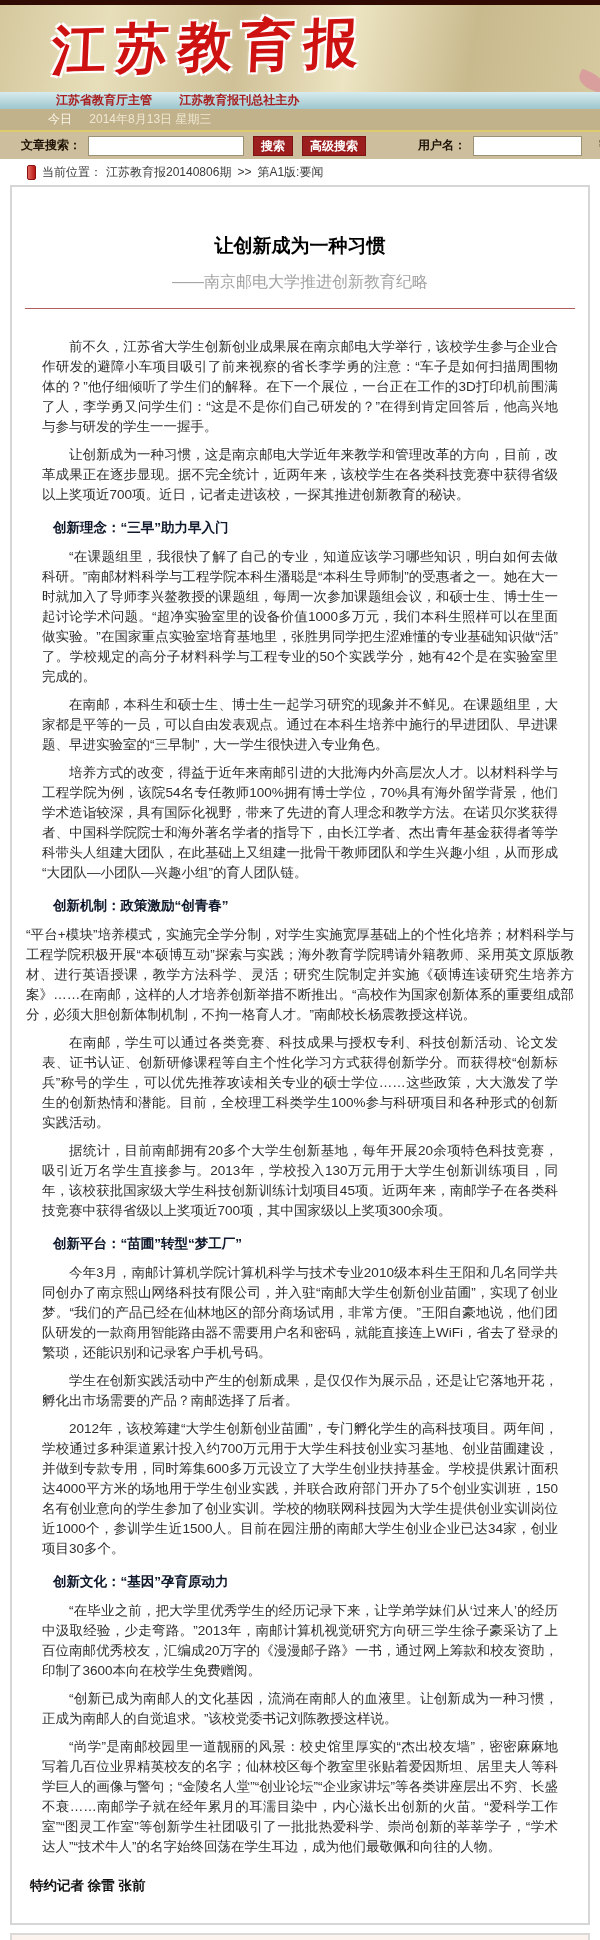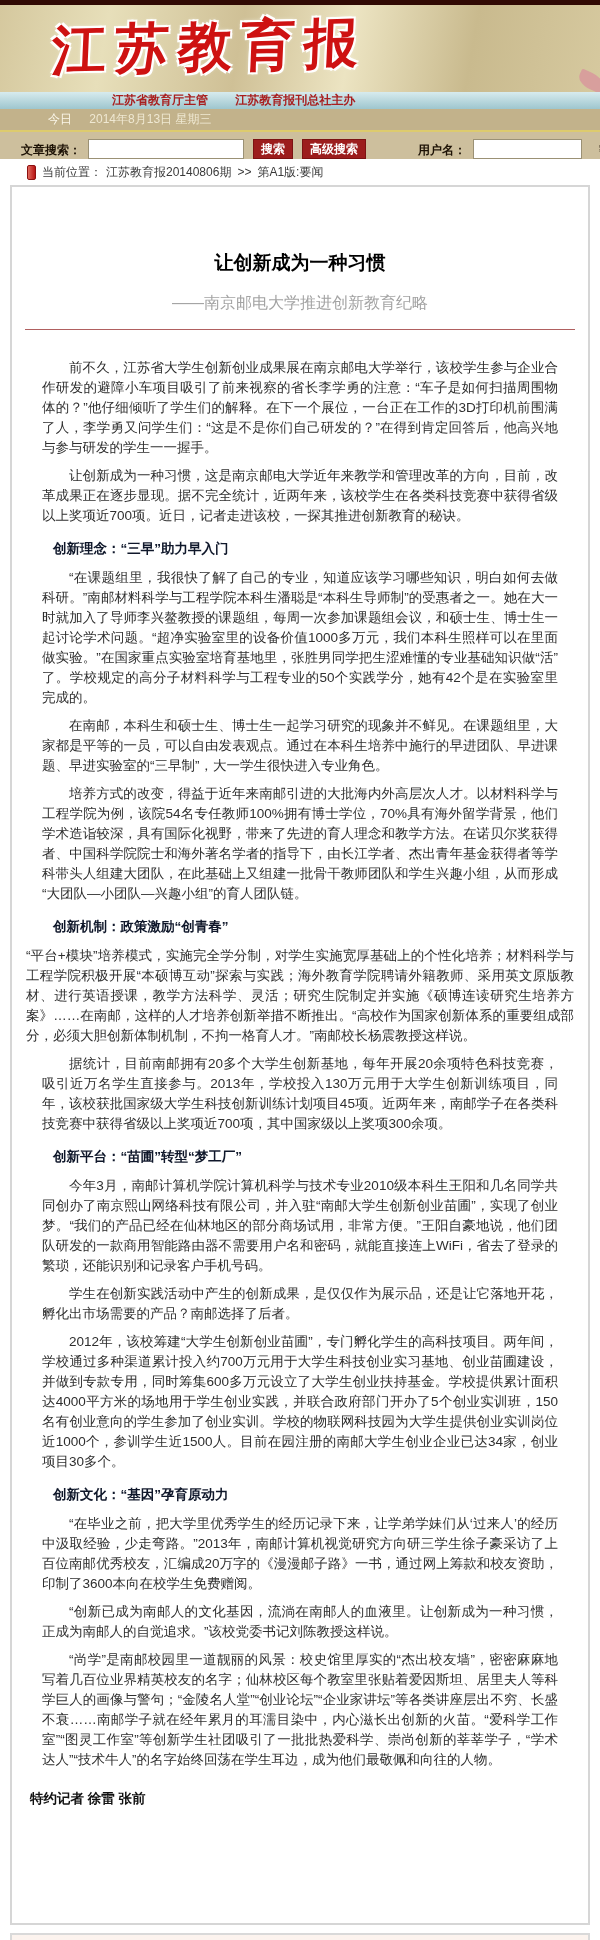--- a/index.html
+++ b/index.html
@@ -8,45 +8,45 @@
   .top-line{height:5px;background:#310a04;}
   .banner{position:relative;height:87px;overflow:hidden;
     background:linear-gradient(100deg,#d5c89e 0%,#e7dfba 18%,#cfc096 40%,#ece4c2 58%,#c9ba8e 78%,#d6c99f 100%);}
   .logo{position:absolute;left:52px;top:6px;margin:0;
     font-family:"Liberation Serif",serif;font-weight:bold;font-size:54px;line-height:72px;
     color:#ce1212;letter-spacing:9px;transform:rotate(-1.5deg) skewX(-4deg);
     text-shadow:-2px -2px 0 #fff,2px -2px 0 #fff,-2px 2px 0 #fff,2px 2px 0 #fff,0 0 5px #ffffff;}
   .pen-tip{position:absolute;right:-4px;top:68px;width:26px;height:16px;background:#d8989c;
     transform:rotate(24deg);border-radius:2px 60% 2px 60%;opacity:.85;}
   .org-bar{height:17px;line-height:17px;background:linear-gradient(#d7ebee,#9ec6ce);
-    font-size:12px;font-weight:bold;color:#a81f1f;padding-left:112px;}
+    font-size:12px;font-weight:bold;color:#a81f1f;padding-left:56px;}
   .org-bar span{margin-right:24px;}
   .date-bar{height:21px;line-height:21px;background:#c2b28b;color:#efe8d2;font-size:12px;padding-left:48px;}
   .date-bar .today{color:#fbf7ea;margin-right:14px;}
   .search-bar{height:27px;background:#cdbf9d;border-top:2px solid #ddcb6e;
-    display:flex;align-items:flex-end;font-size:12px;white-space:nowrap;overflow:hidden;padding-left:21px;}
+    display:flex;align-items:center;font-size:12px;white-space:nowrap;overflow:hidden;padding-left:21px;}
   .search-bar label{font-weight:bold;color:#1d1205;}
   .tx{height:16px;border:1px solid #9b9175;background:#fff;margin-left:7px;}
   .tx.article{width:150px;}
   .tx.user{width:103px;}
   .btn{background:#9c1d1d;border:1px solid #7c1212;color:#fff;font-weight:bold;font-size:12px;
     padding:2px 7px;margin-left:9px;line-height:14px;cursor:pointer;}
   .lbl-user{margin-left:52px;}
   .lbl-pass{margin-left:17px;}
   
   .breadcrumb{height:26px;display:flex;align-items:center;font-size:12px;color:#3a3a3a;
     padding-left:27px;background:#fff;}
   .bc-icon{display:inline-block;width:7px;height:13px;background:linear-gradient(90deg,#e06a5e,#b81414);
     border:1px solid #8d1010;border-radius:2px;margin-right:6px;}
   .breadcrumb a{color:#3a3a3a;text-decoration:none;margin:0 4px;}
   .bc-sep{margin:0 2px;color:#3a3a3a;}
   
   .article-box{box-sizing:border-box;margin:0 10px;height:1740px;overflow:hidden;
     border:2px solid #d6d6d6;background:#fff;}
-  .title{margin:17px;padding-top:46px;text-align:center;font-size:19px;font-weight:bold;color:#000;}
+  .title{margin:0;padding-top:46px;text-align:center;font-size:19px;font-weight:bold;color:#000;}
   .subtitle{margin-top:13px;text-align:center;font-size:16px;color:#a3a3a3;}
   .red-rule{margin:15px 13px 0;border:none;border-top:1px solid #b06060;height:0;}
   .content{padding:20px 14px 0;font-size:13.5px;line-height:20px;color:#2e2e2e;text-align:justify;}
   .content .p{text-indent:2em;margin:8px 16px;}
   .content .pq{text-indent:0;margin:8px 0;}
   .content .h{font-weight:bold;color:#0f172a;text-indent:2em;margin:13px 0 9px;}
   .byline{font-weight:bold;font-size:13.5px;color:#111;padding:12px 18px 0;}
   
   .bottom-strip{margin:8px 10px 0;height:12px;background:#fcf3ee;
     border:2px solid #d9d9d9;border-bottom:none;}
@@ -95,20 +95,21 @@
   <hr class="red-rule">
   <div class="content" id="article-content">
       <div class="p">前不久，江苏省大学生创新创业成果展在南京邮电大学举行，该校学生参与企业合作研发的避障小车项目吸引了前来视察的省长李学勇的注意：“车子是如何扫描周围物体的？”他仔细倾听了学生们的解释。在下一个展位，一台正在工作的3D打印机前围满了人，李学勇又问学生们：“这是不是你们自己研发的？”在得到肯定回答后，他高兴地与参与研发的学生一一握手。</div>
       <div class="p">让创新成为一种习惯，这是南京邮电大学近年来教学和管理改革的方向，目前，改革成果正在逐步显现。据不完全统计，近两年来，该校学生在各类科技竞赛中获得省级以上奖项近700项。近日，记者走进该校，一探其推进创新教育的秘诀。</div>
       <div class="h">创新理念：“三早”助力早入门</div>
       <div class="p">“在课题组里，我很快了解了自己的专业，知道应该学习哪些知识，明白如何去做科研。”南邮材料科学与工程学院本科生潘聪是“本科生导师制”的受惠者之一。她在大一时就加入了导师李兴鳌教授的课题组，每周一次参加课题组会议，和硕士生、博士生一起讨论学术问题。“超净实验室里的设备价值1000多万元，我们本科生照样可以在里面做实验。”在国家重点实验室培育基地里，张胜男同学把生涩难懂的专业基础知识做“活”了。学校规定的高分子材料科学与工程专业的50个实践学分，她有42个是在实验室里完成的。</div>
       <div class="p">在南邮，本科生和硕士生、博士生一起学习研究的现象并不鲜见。在课题组里，大家都是平等的一员，可以自由发表观点。通过在本科生培养中施行的早进团队、早进课题、早进实验室的“三早制”，大一学生很快进入专业角色。</div>
       <div class="p">培养方式的改变，得益于近年来南邮引进的大批海内外高层次人才。以材料科学与工程学院为例，该院54名专任教师100%拥有博士学位，70%具有海外留学背景，他们学术造诣较深，具有国际化视野，带来了先进的育人理念和教学方法。在诺贝尔奖获得者、中国科学院院士和海外著名学者的指导下，由长江学者、杰出青年基金获得者等学科带头人组建大团队，在此基础上又组建一批骨干教师团队和学生兴趣小组，从而形成“大团队—小团队—兴趣小组”的育人团队链。</div>
       <div class="h">创新机制：政策激励“创青春”</div>
       <div class="pq">“平台+模块”培养模式，实施完全学分制，对学生实施宽厚基础上的个性化培养；材料科学与工程学院积极开展“本硕博互动”探索与实践；海外教育学院聘请外籍教师、采用英文原版教材、进行英语授课，教学方法科学、灵活；研究生院制定并实施《硕博连读研究生培养方案》……在南邮，这样的人才培养创新举措不断推出。“高校作为国家创新体系的重要组成部分，必须大胆创新体制机制，不拘一格育人才。”南邮校长杨震教授这样说。</div>
+      <div class="p">在南邮，学生可以通过各类竞赛、科技成果与授权专利、科技创新活动、论文发表、证书认证、创新研修课程等自主个性化学习方式获得创新学分。而获得校“创新标兵”称号的学生，可以优先推荐攻读相关专业的硕士学位……这些政策，大大激发了学生的创新热情和潜能。目前，全校理工科类学生100%参与科研项目和各种形式的创新实践活动。</div>
       <div class="p">据统计，目前南邮拥有20多个大学生创新基地，每年开展20余项特色科技竞赛，吸引近万名学生直接参与。2013年，学校投入130万元用于大学生创新训练项目，同年，该校获批国家级大学生科技创新训练计划项目45项。近两年来，南邮学子在各类科技竞赛中获得省级以上奖项近700项，其中国家级以上奖项300余项。</div>
       <div class="h">创新平台：“苗圃”转型“梦工厂”</div>
       <div class="p">今年3月，南邮计算机学院计算机科学与技术专业2010级本科生王阳和几名同学共同创办了南京熙山网络科技有限公司，并入驻“南邮大学生创新创业苗圃”，实现了创业梦。“我们的产品已经在仙林地区的部分商场试用，非常方便。”王阳自豪地说，他们团队研发的一款商用智能路由器不需要用户名和密码，就能直接连上WiFi，省去了登录的繁琐，还能识别和记录客户手机号码。</div>
       <div class="p">学生在创新实践活动中产生的创新成果，是仅仅作为展示品，还是让它落地开花，孵化出市场需要的产品？南邮选择了后者。</div>
       <div class="p">2012年，该校筹建“大学生创新创业苗圃”，专门孵化学生的高科技项目。两年间，学校通过多种渠道累计投入约700万元用于大学生科技创业实习基地、创业苗圃建设，并做到专款专用，同时筹集600多万元设立了大学生创业扶持基金。学校提供累计面积达4000平方米的场地用于学生创业实践，并联合政府部门开办了5个创业实训班，150名有创业意向的学生参加了创业实训。学校的物联网科技园为大学生提供创业实训岗位近1000个，参训学生近1500人。目前在园注册的南邮大学生创业企业已达34家，创业项目30多个。</div>
       <div class="h">创新文化：“基因”孕育原动力</div>
       <div class="p">“在毕业之前，把大学里优秀学生的经历记录下来，让学弟学妹们从‘过来人’的经历中汲取经验，少走弯路。”2013年，南邮计算机视觉研究方向研三学生徐子豪采访了上百位南邮优秀校友，汇编成20万字的《漫漫邮子路》一书，通过网上筹款和校友资助，印制了3600本向在校学生免费赠阅。</div>
       <div class="p">“创新已成为南邮人的文化基因，流淌在南邮人的血液里。让创新成为一种习惯，正成为南邮人的自觉追求。”该校党委书记刘陈教授这样说。</div>
       <div class="p">“尚学”是南邮校园里一道靓丽的风景：校史馆里厚实的“杰出校友墙”，密密麻麻地写着几百位业界精英校友的名字；仙林校区每个教室里张贴着爱因斯坦、居里夫人等科学巨人的画像与警句；“金陵名人堂”“创业论坛”“企业家讲坛”等各类讲座层出不穷、长盛不衰……南邮学子就在经年累月的耳濡目染中，内心滋长出创新的火苗。“爱科学工作室”“图灵工作室”等创新学生社团吸引了一批批热爱科学、崇尚创新的莘莘学子，“学术达人”“技术牛人”的名字始终回荡在学生耳边，成为他们最敬佩和向往的人物。</div>
     </div>

